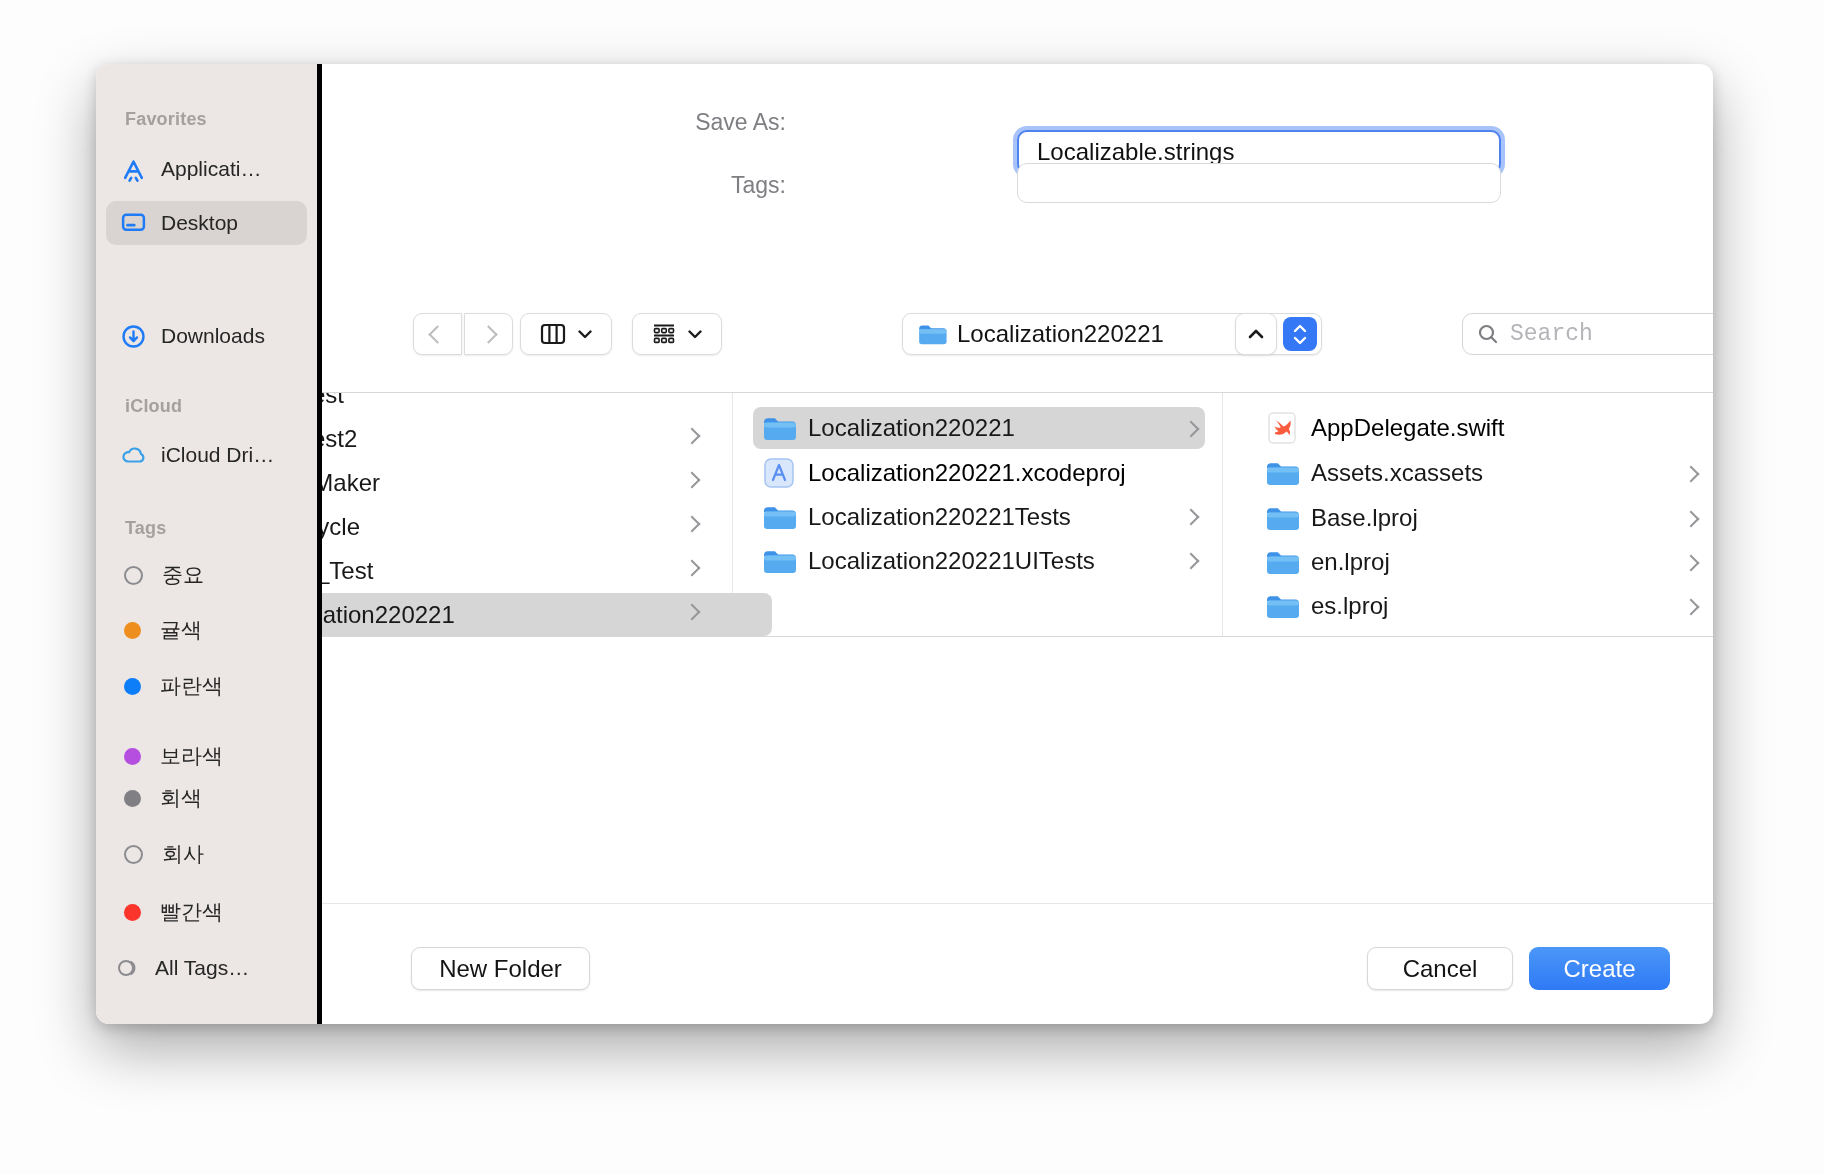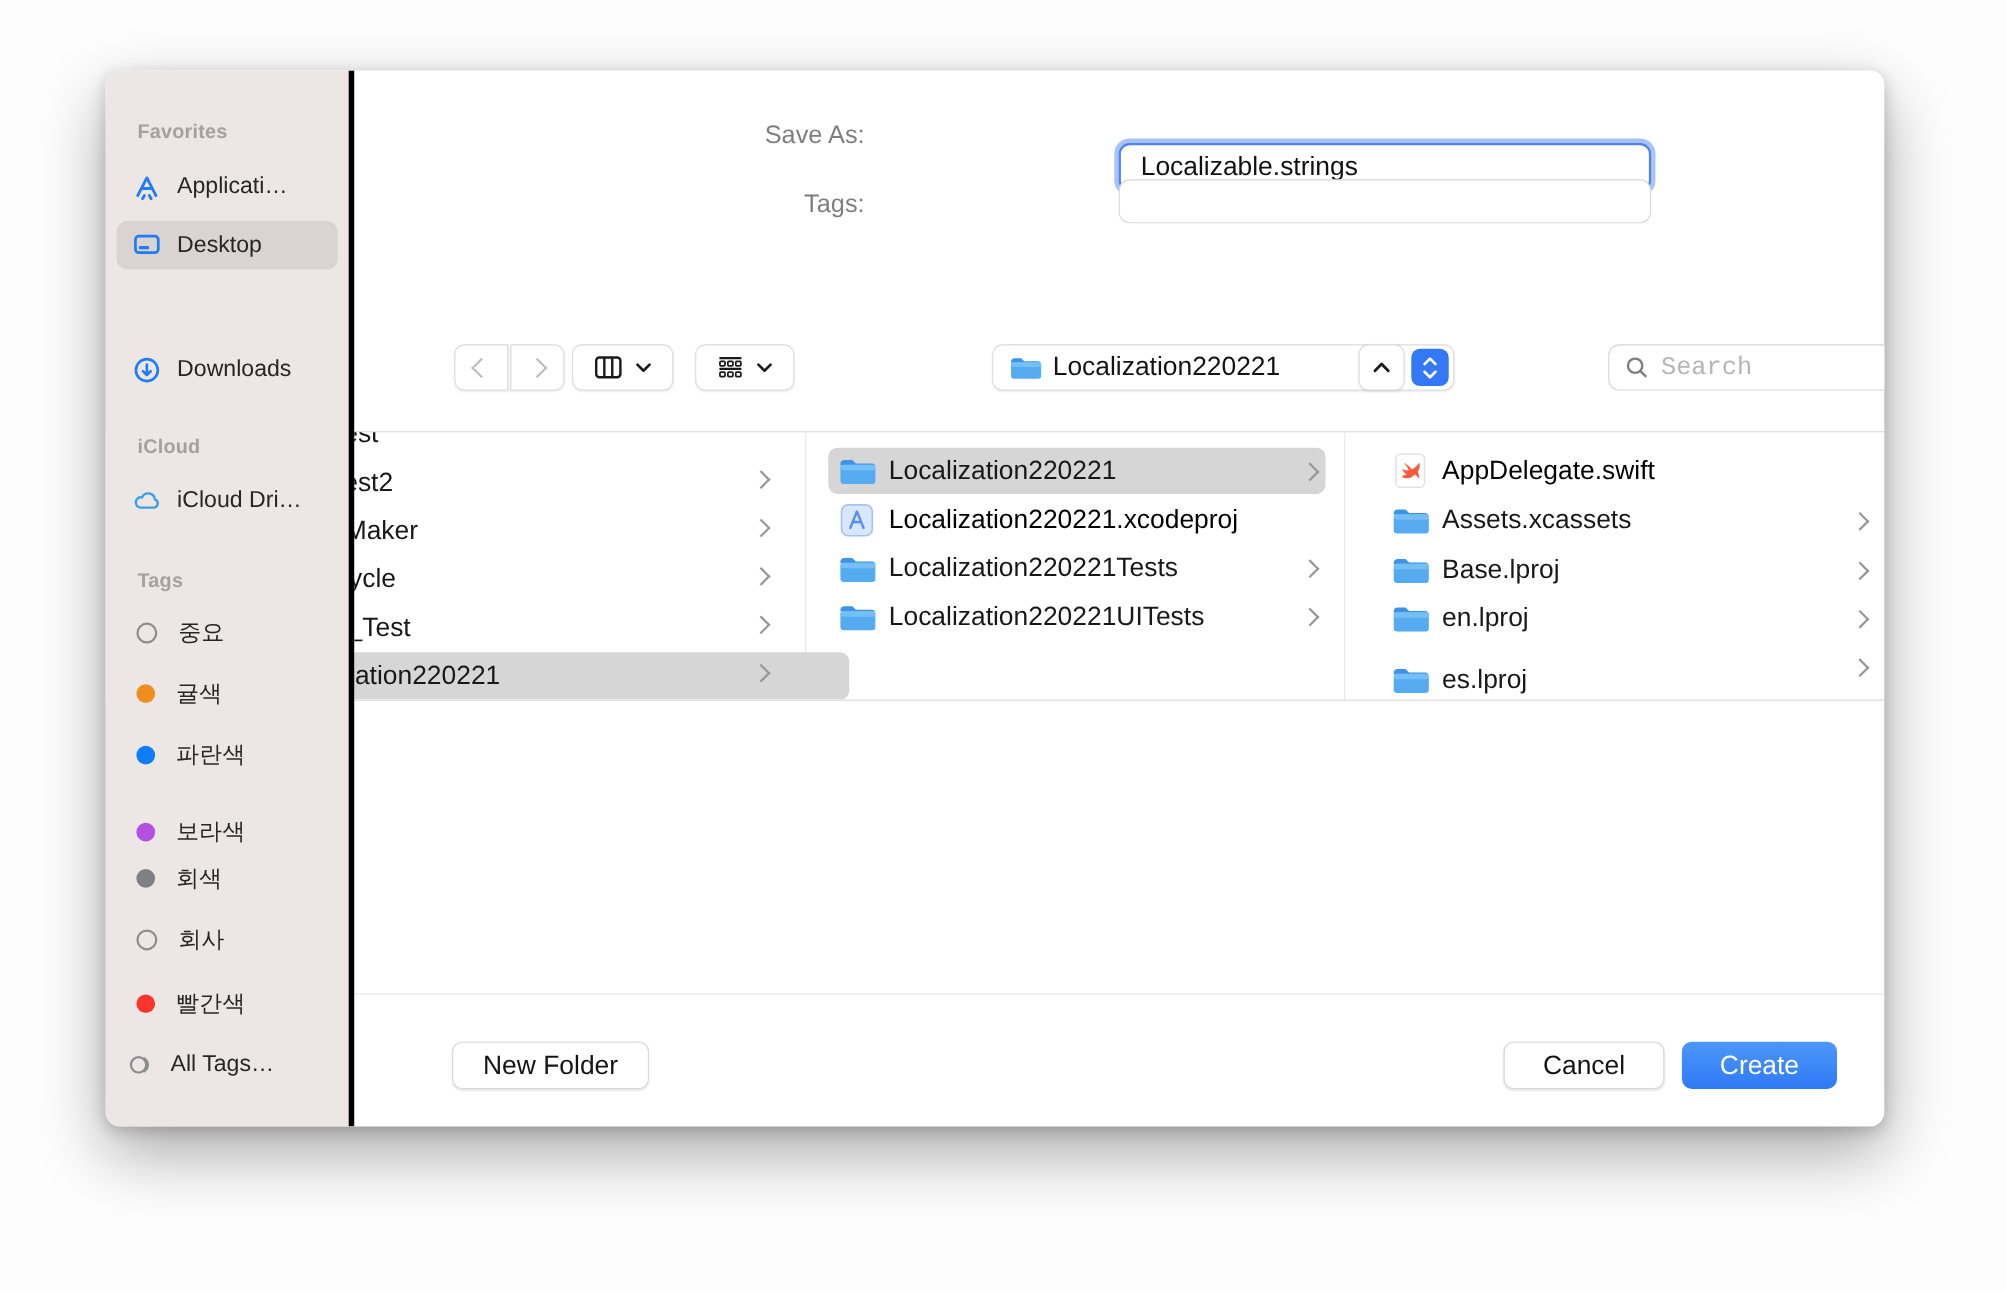--- a/index.html
+++ b/index.html
@@ -151,21 +151,21 @@
         <span>Base.lproj</span>
       </div>
       <div class="brow" style="left:1169px;top:147px">
         <svg class="ficon" viewBox="0 0 34 28">
             <path d="M2 8c0-2.4 1.4-3.8 3.8-3.8h7l3.2 3.2h14.4c2.2 0 3.6 1.4 3.6 3.6V9H2z" fill="#3e93e8"></path>
             <rect x="2" y="8.6" width="32" height="17.4" rx="3.2" fill="#55aaf0"></rect>
             <rect x="2" y="8.6" width="32" height="5" rx="2.5" fill="#74c0f5"></rect>
           </svg>
         <span>en.lproj</span>
       </div>
-      <div class="brow" style="left:1169px;top:203px">
+      <div class="brow" style="left:1169px;top:191px">
         <svg class="ficon" viewBox="0 0 34 28">
             <path d="M2 8c0-2.4 1.4-3.8 3.8-3.8h7l3.2 3.2h14.4c2.2 0 3.6 1.4 3.6 3.6V9H2z" fill="#3e93e8"></path>
             <rect x="2" y="8.6" width="32" height="17.4" rx="3.2" fill="#55aaf0"></rect>
             <rect x="2" y="8.6" width="32" height="5" rx="2.5" fill="#74c0f5"></rect>
           </svg>
         <span>es.lproj</span>
       </div>
       <span class="rowchev" style="left:1589px;top:75px"></span>
       <span class="rowchev" style="left:1589px;top:120px"></span>
       <span class="rowchev" style="left:1589px;top:164px"></span>

